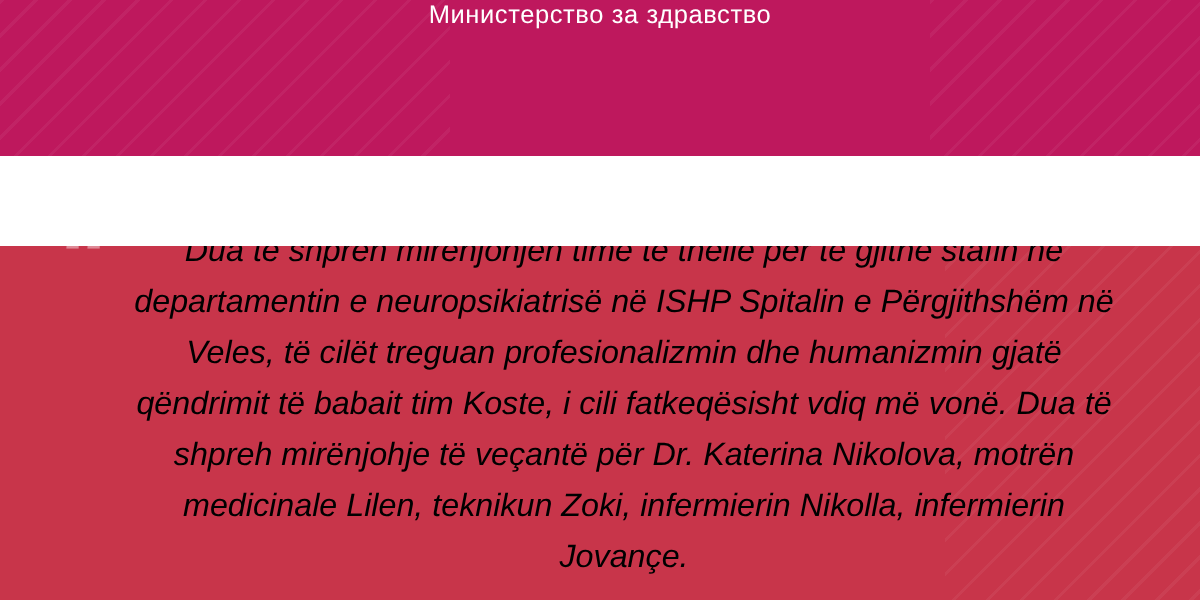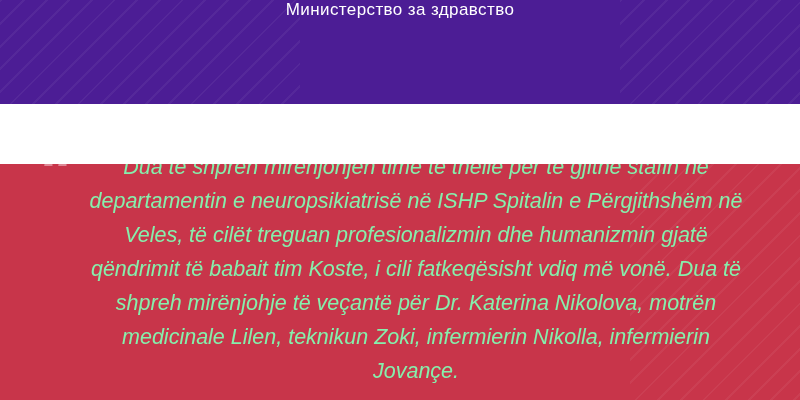--- a/index.html
+++ b/index.html
@@ -21,21 +21,21 @@
     background: #ffffff;
   }
 
   
   .top-banner {
     position: absolute;
     left: 0;
     top: 0;
     width: 800px;
     height: 118px;
-    background: #4c1d95;
+    background: #be185d;
     overflow: hidden;
   }
   
   .banner-texture {
     position: absolute;
     left: 0;
     top: 0;
     width: 300px;
     height: 118px;
     background-image:
@@ -117,21 +117,21 @@
     font-size: 62px;
     font-weight: bold;
     line-height: 1;
     letter-spacing: -2px;
   }
   .quote-text {
     position: absolute;
     left: 86px;
     top: 40px;
     width: 660px;
-    color: #86efac;
+    color: #000000;
     font-size: 21.5px;
     line-height: 34px;
     font-style: italic;
     text-align: center;
     white-space: pre-wrap;
   }
 </style>
 </head>
 <body>
 

